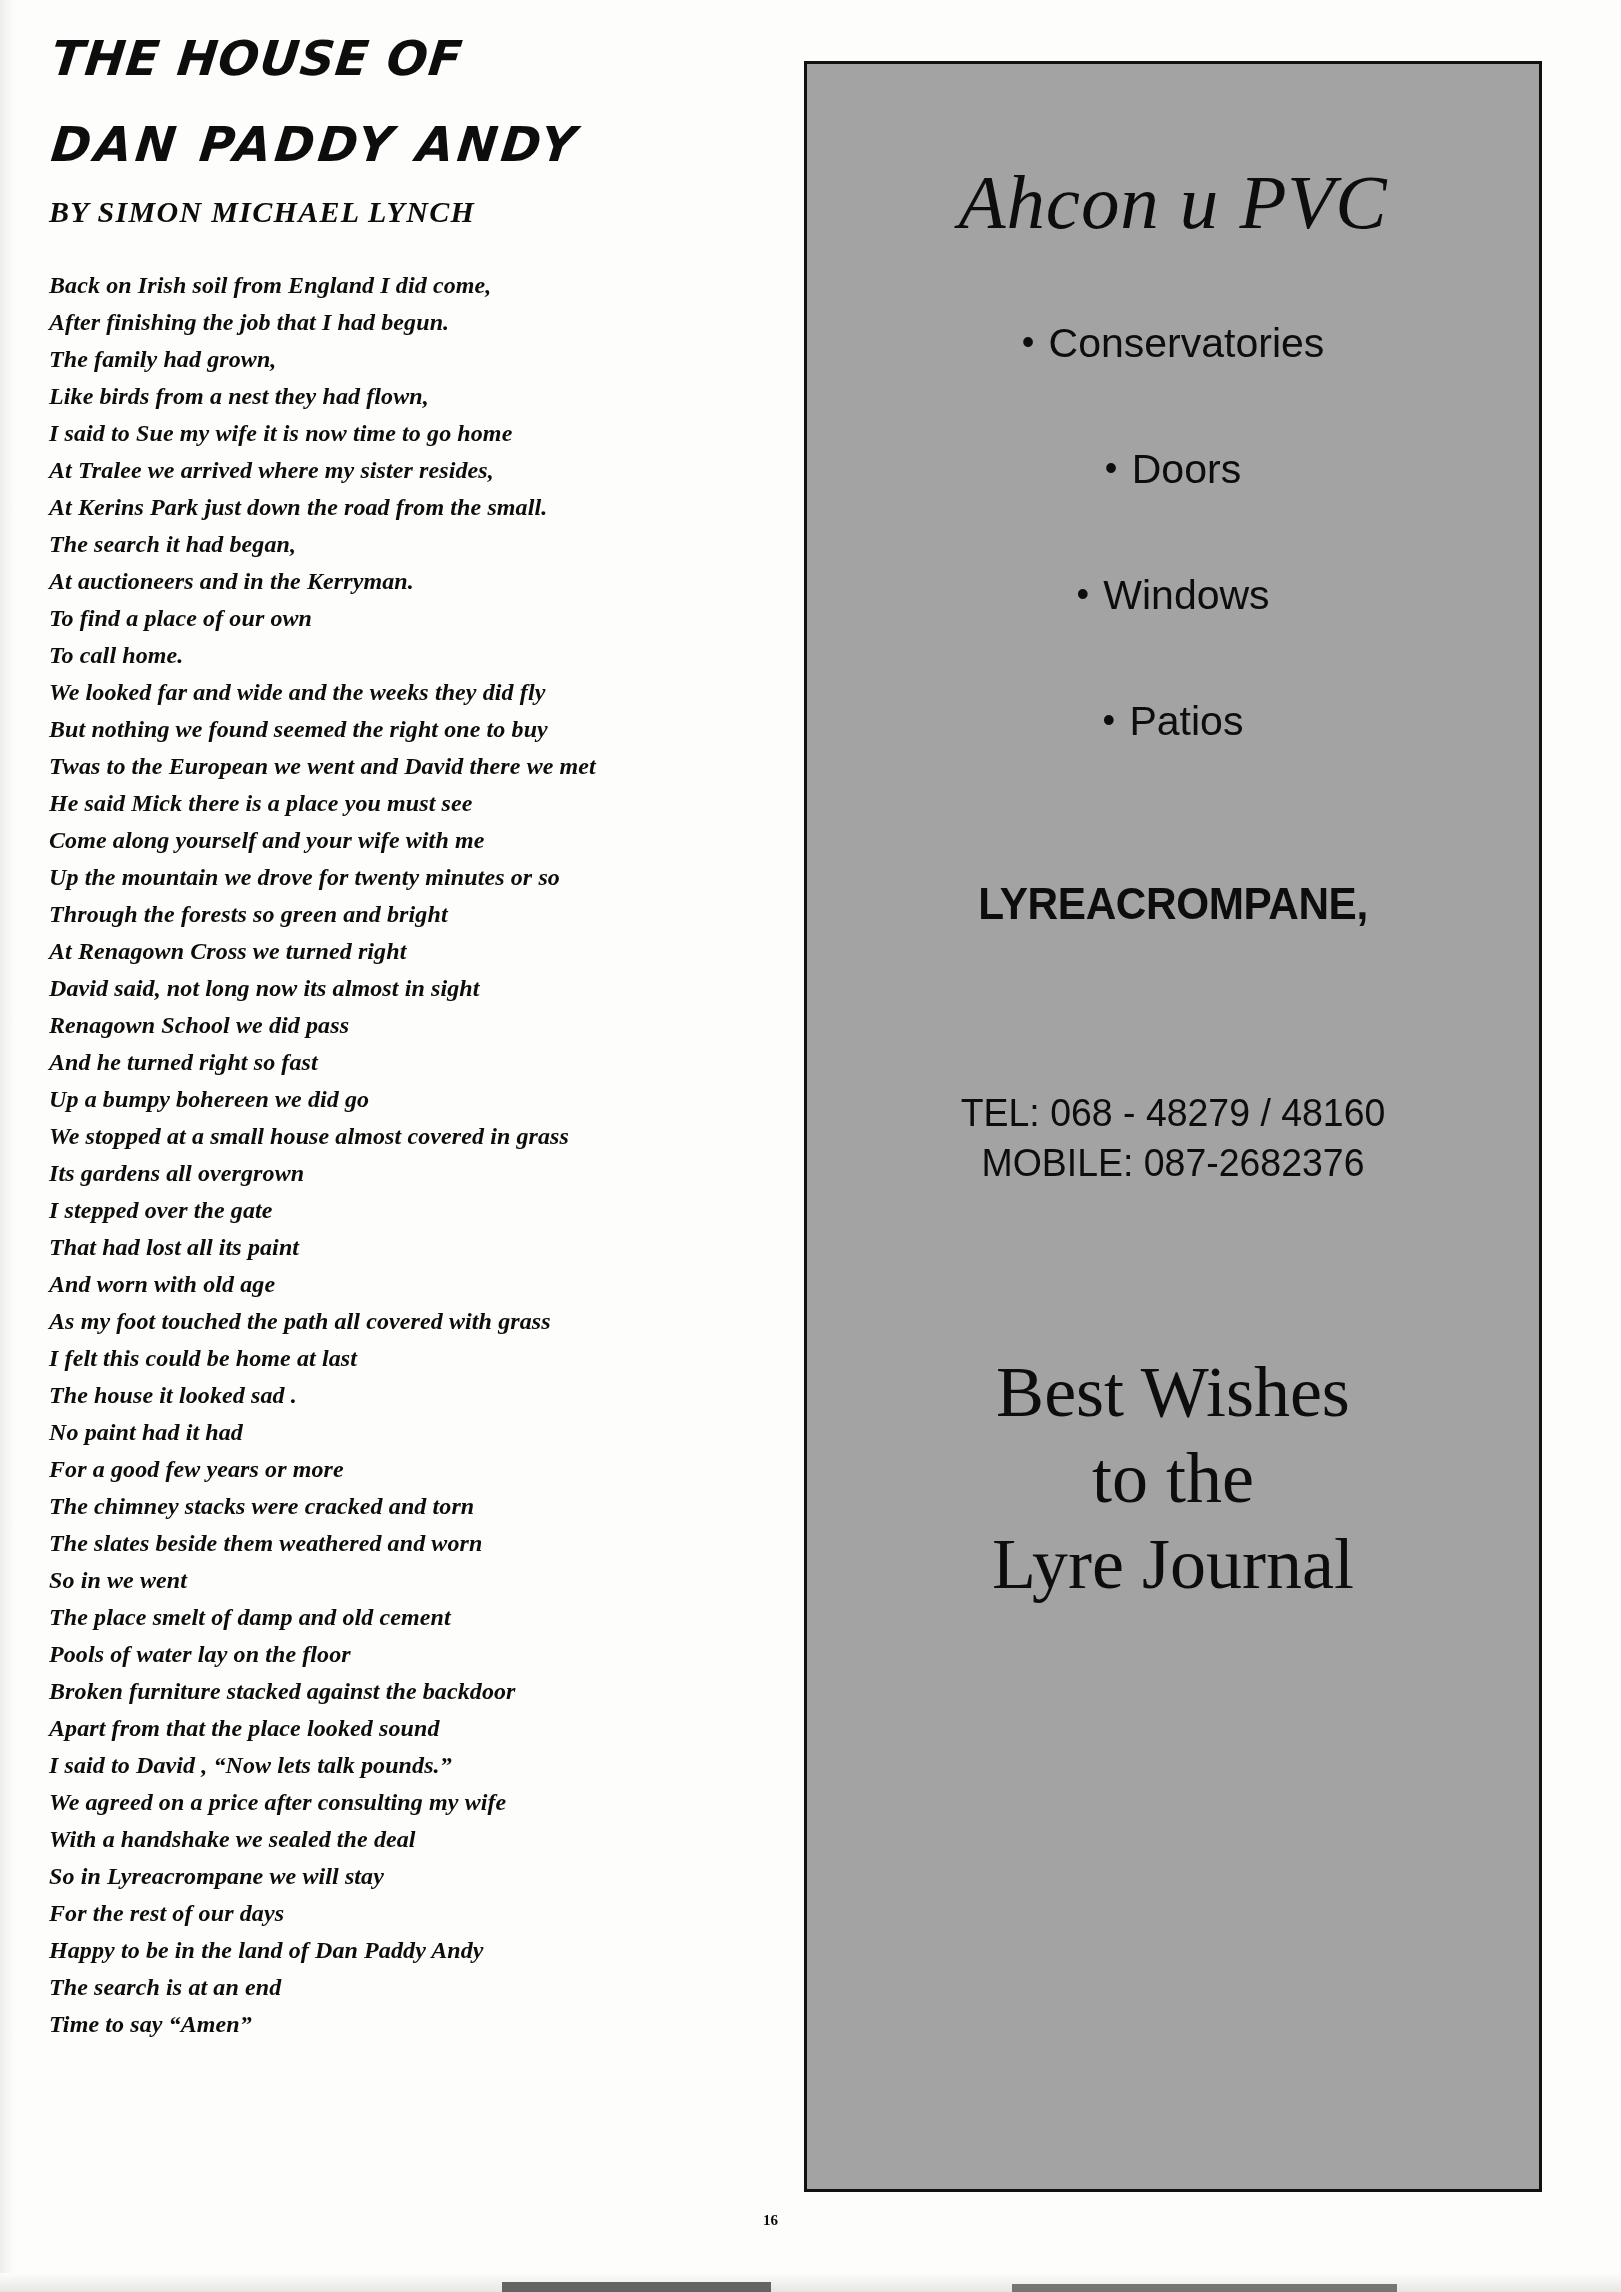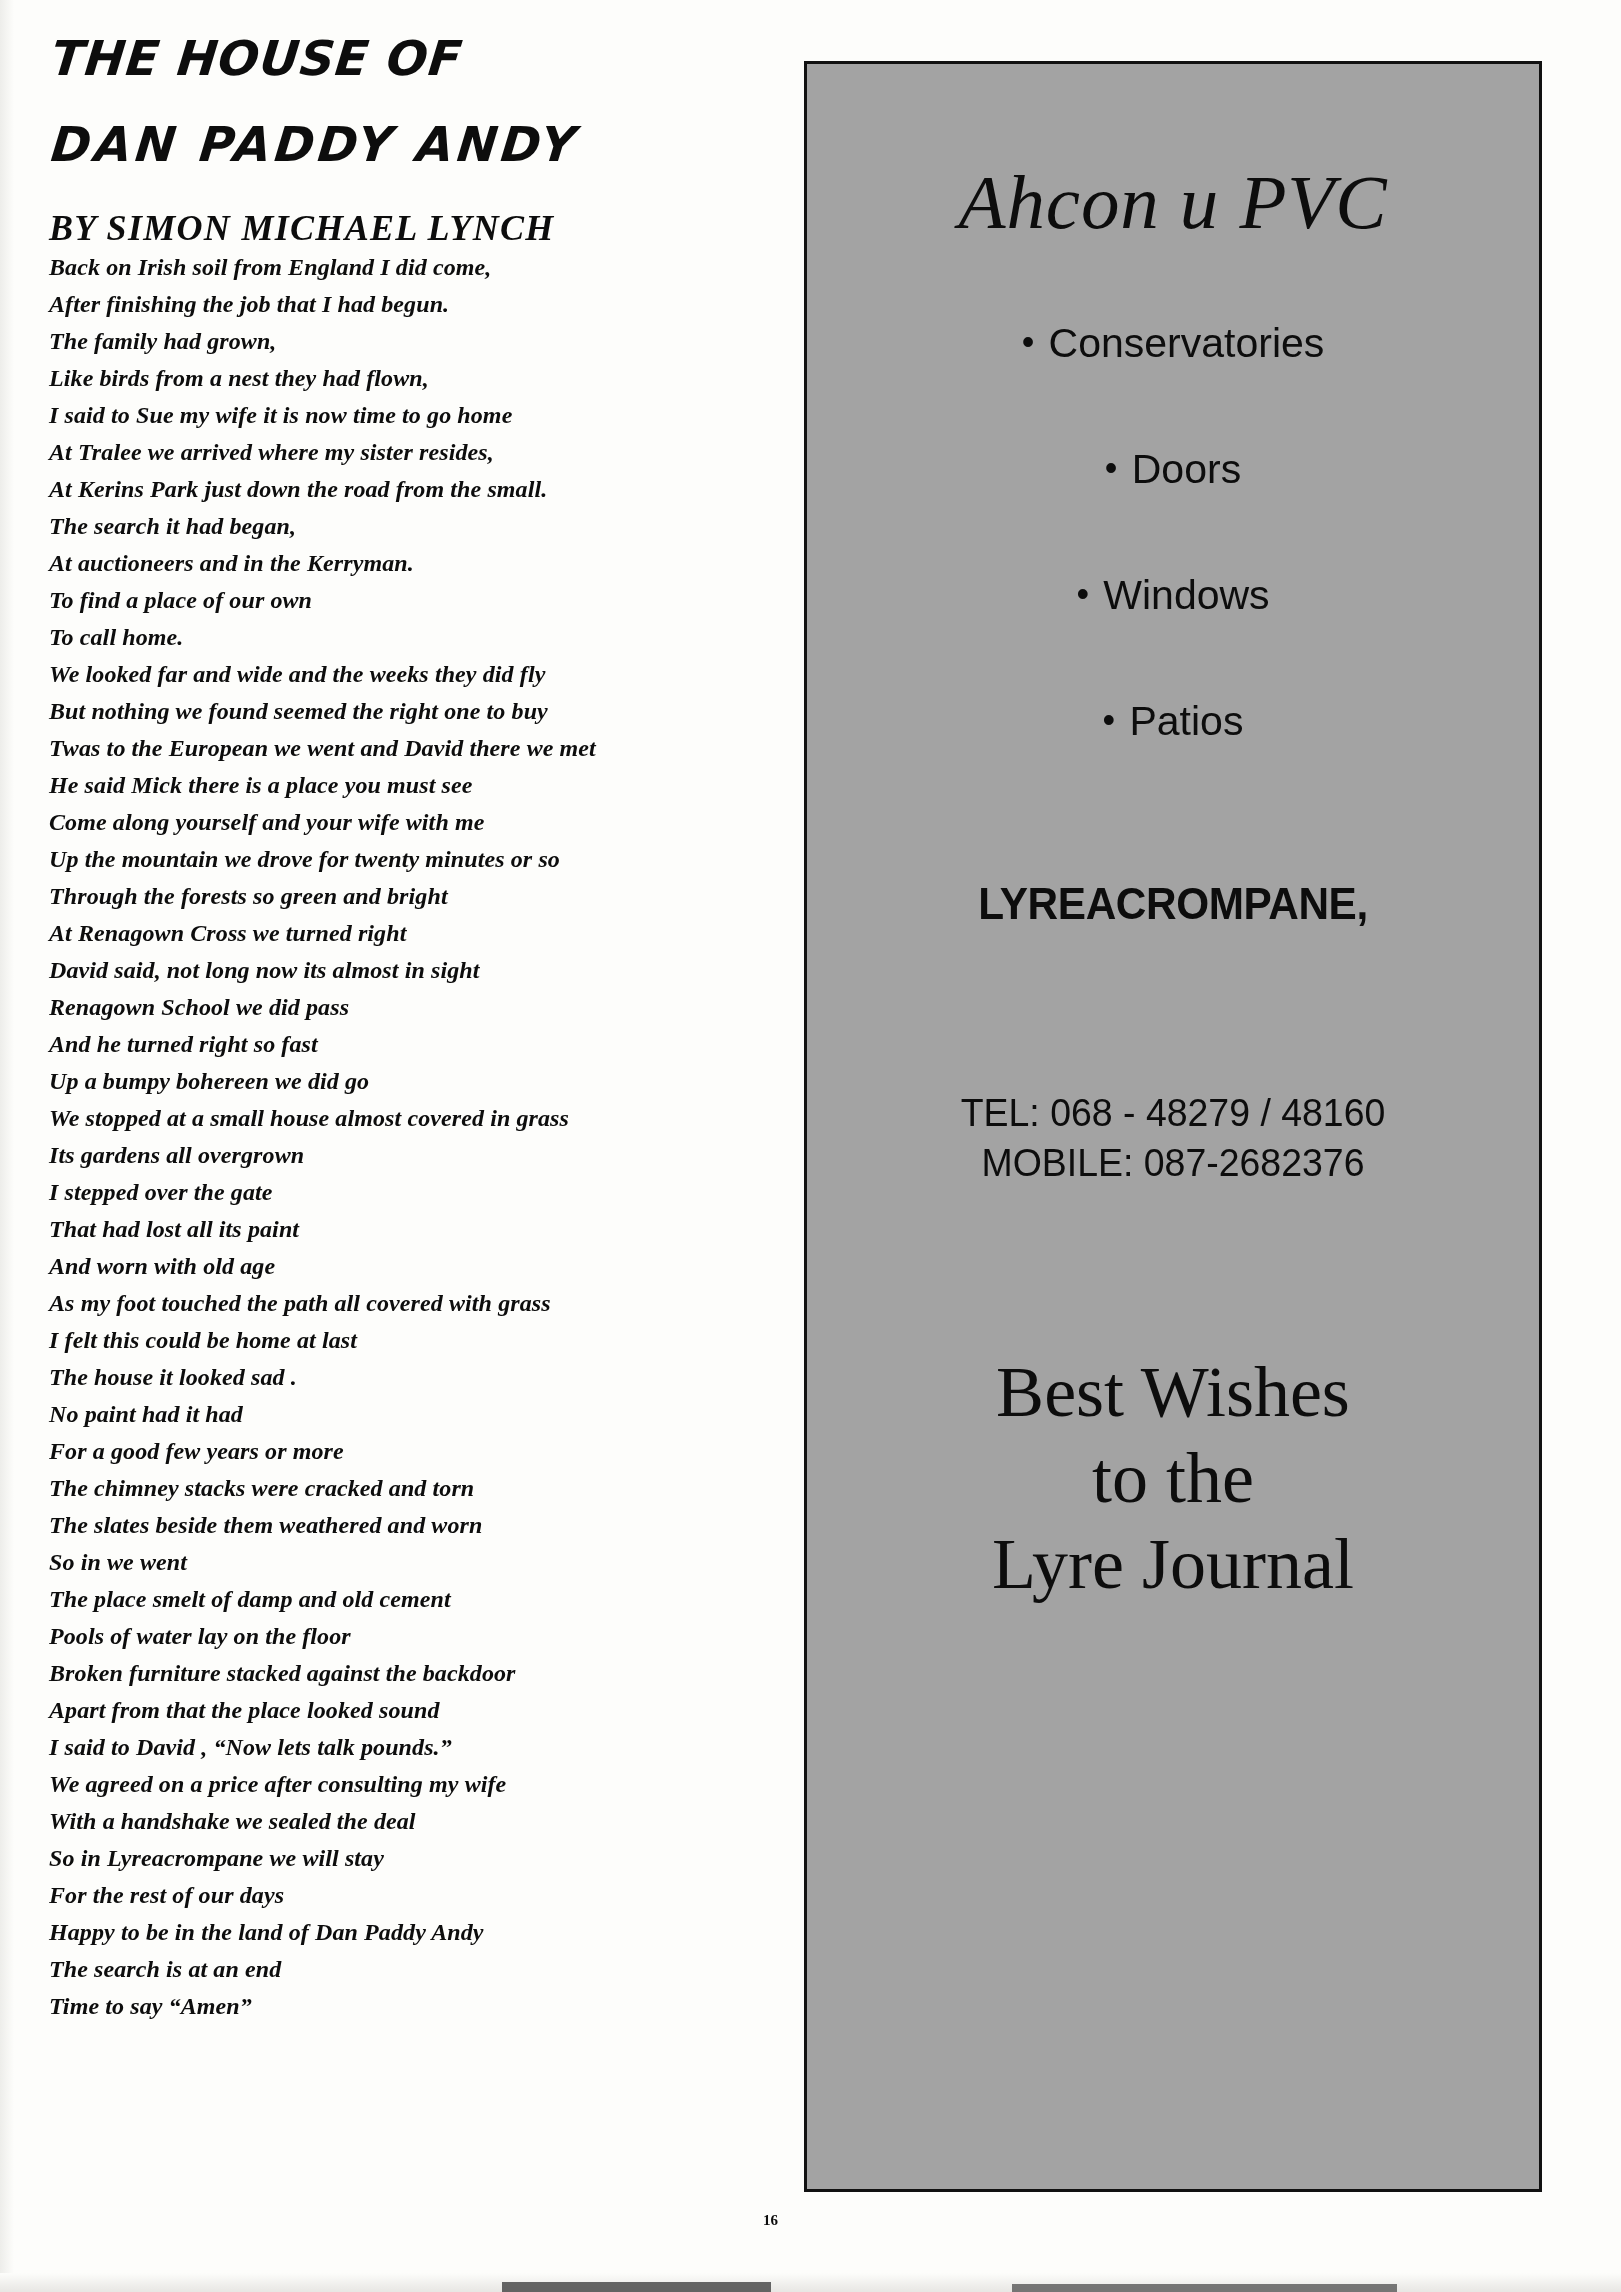--- a/index.html
+++ b/index.html
@@ -74,27 +74,28 @@
   }
   .poem-title.line2 {
     margin-top: 38px;
     letter-spacing: 3.6px;
   }
 
   .poem-byline {
     font-family: "Liberation Serif", serif;
     font-weight: 700;
     font-style: italic;
-    font-size: 36px;
+    font-size: 30px;
     letter-spacing: 1.3px;
-    margin-top: 39px;
+    margin-top: 27px;
     white-space: nowrap;
   }
 
   .poem-body {
+    margin-top: 38px;
     font-family: "Liberation Serif", serif;
     font-weight: 700;
     font-style: italic;
     font-size: 24px;
     line-height: 37px;
     letter-spacing: 0.1px;
   }
   .poem-line {
     white-space: nowrap;
   }

